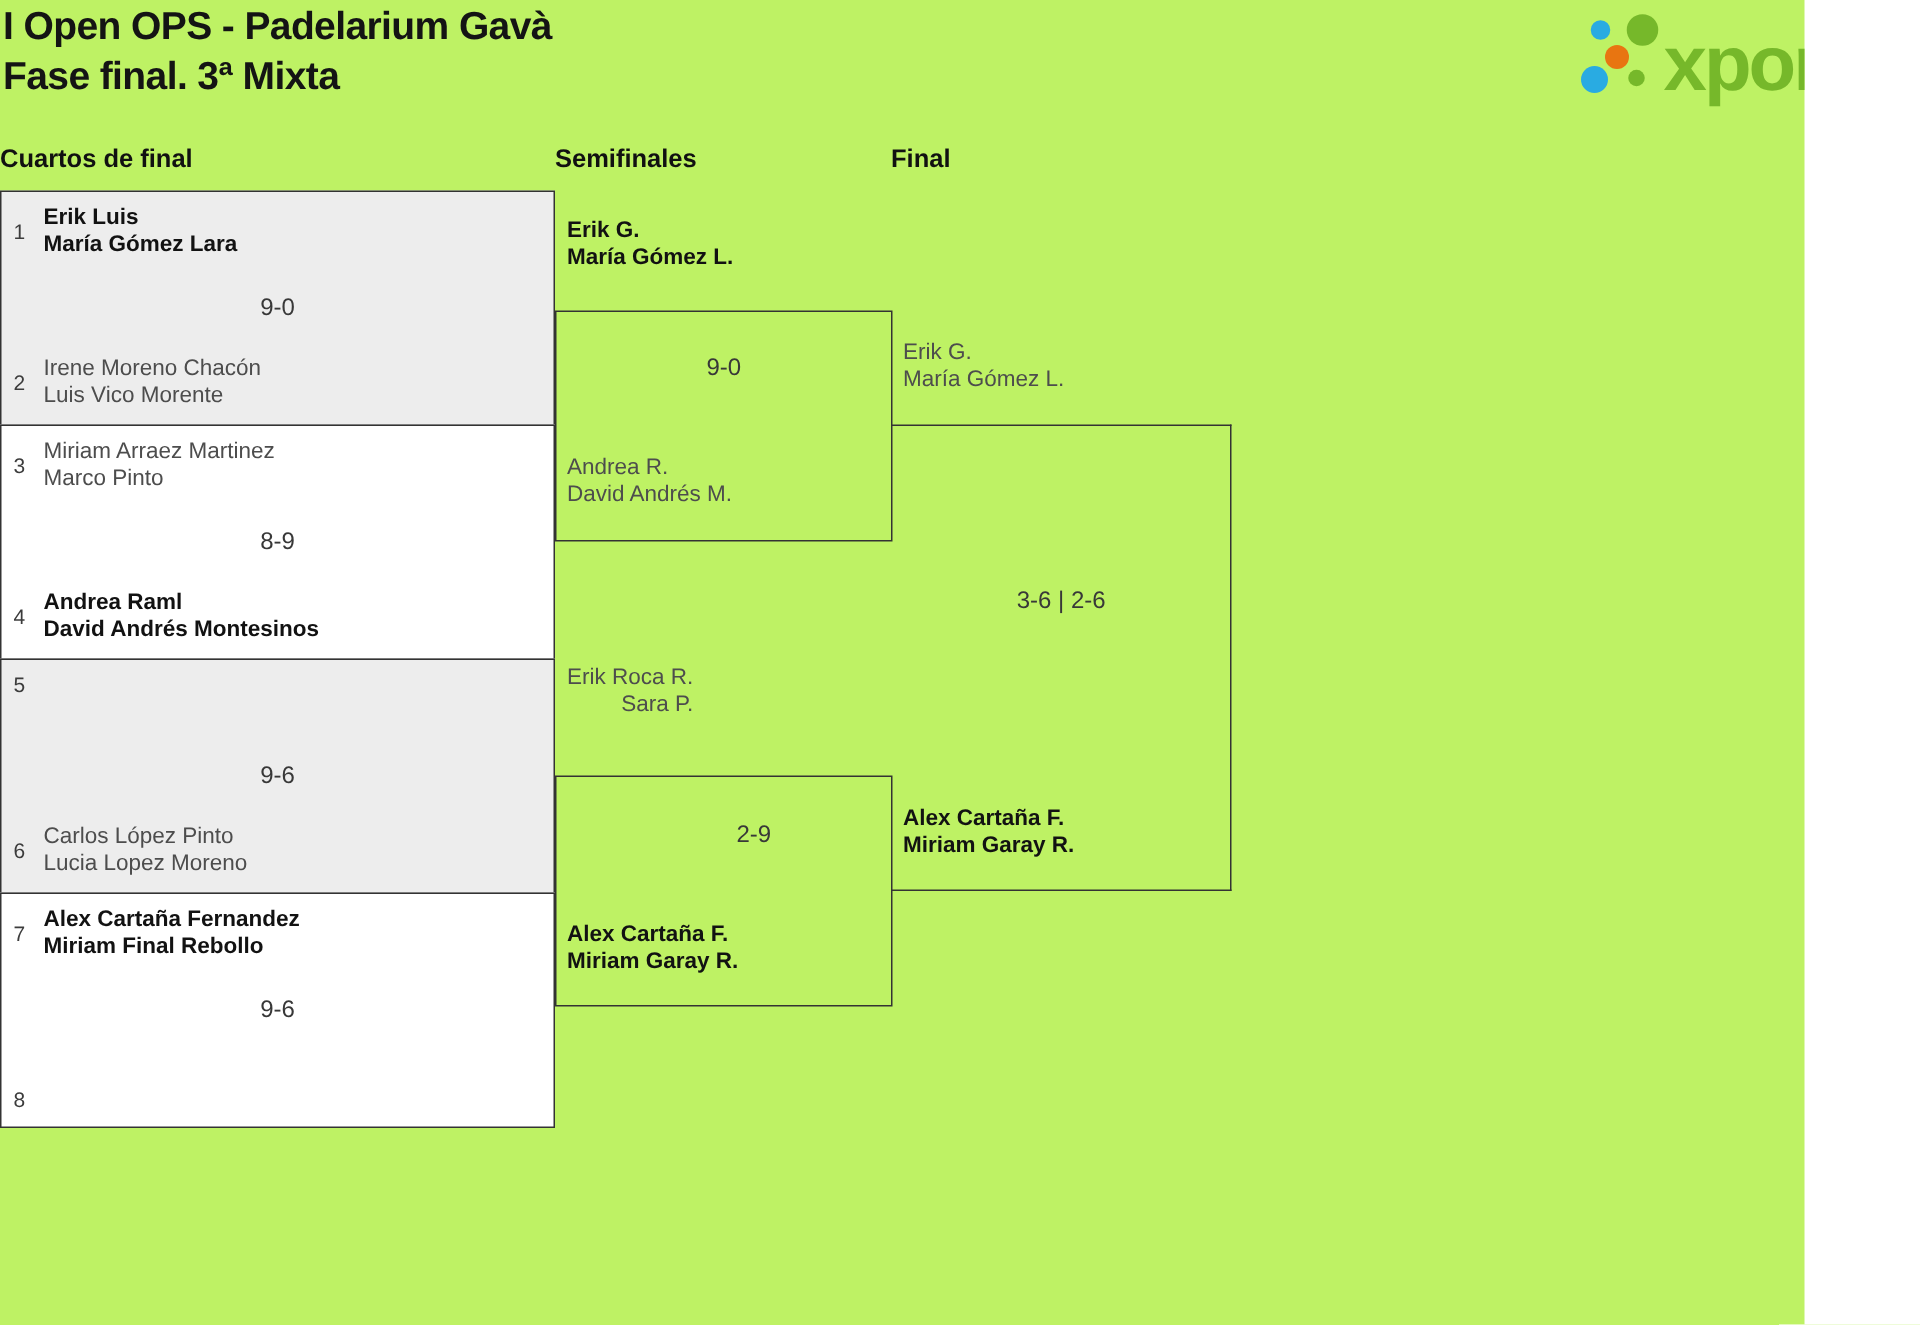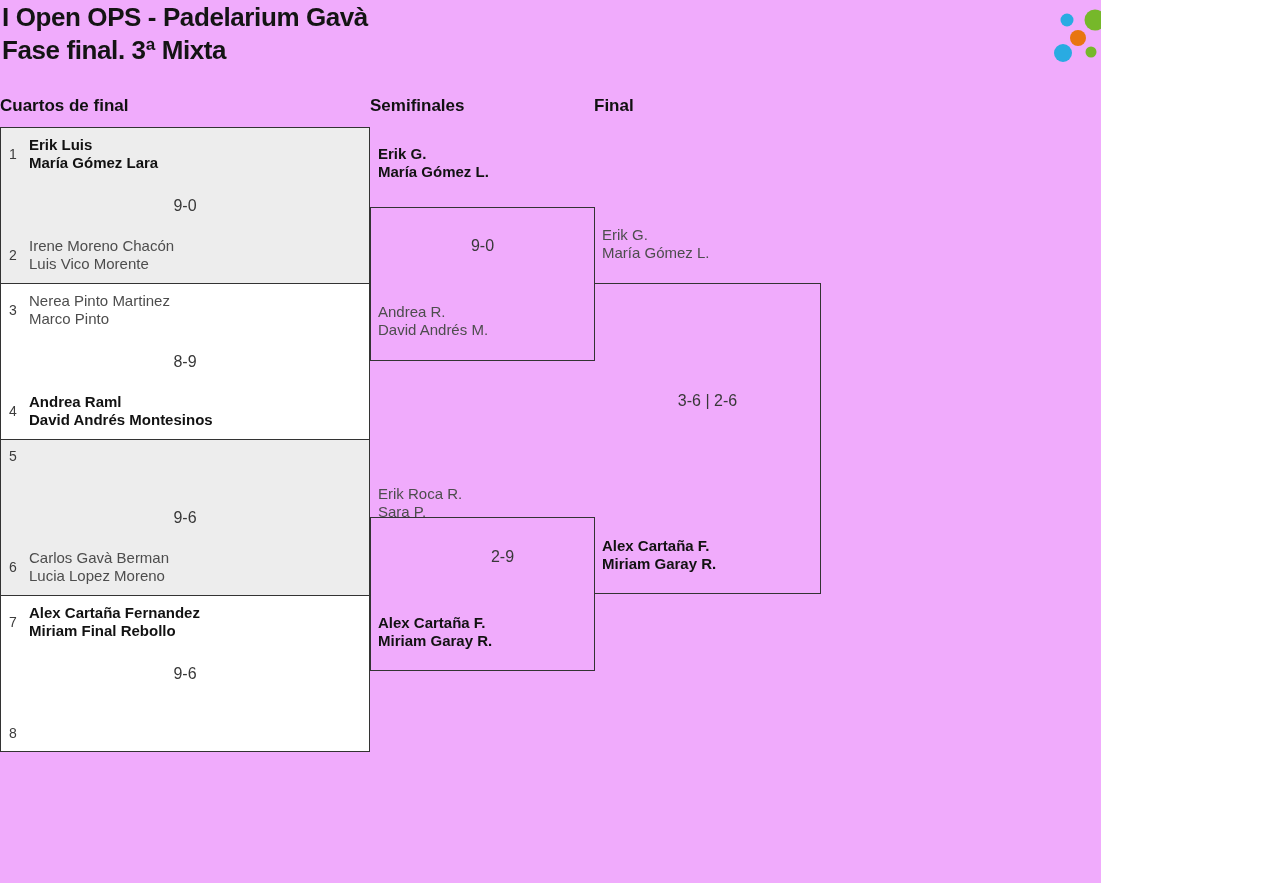--- a/index.html
+++ b/index.html
@@ -1,16 +1,16 @@
 <!DOCTYPE html>
 <html><head>
 <meta charset="utf-8">
 <style>
   html,body{margin:0;padding:0;background:#fff;}
-  .page{position:relative;width:1101px;height:883px;background:#f0abfc;
+  .page{position:relative;width:1203px;height:883px;background:#bef264;
         font-family:"Liberation Sans",sans-serif;color:#151515;overflow:hidden;}
 
   
   .titles{position:absolute;left:2px;top:1px;font-weight:700;font-size:26px;
           line-height:33px;letter-spacing:-0.4px;color:#141414;white-space:nowrap;}
   .logo{position:absolute;left:1040px;top:0;width:240px;height:80px;}
 
   
   .round-label{position:absolute;top:96px;font-weight:700;font-size:17px;
                color:#111;}
@@ -37,21 +37,21 @@
   
   .sf-box{position:absolute;left:370px;width:225px;height:154px;
           border:1px solid #333;box-sizing:border-box;}
   .sf-0{top:207px}.sf-1{top:517px}
   .final-box{position:absolute;left:594px;top:283px;width:227px;height:311px;
              border:1px solid #333;border-left:none;box-sizing:border-box;}
 
   .float-team{position:absolute;font-size:15px;line-height:18px;white-space:nowrap;}
   .ft-sf1-top{left:378px;top:145px;}
   .ft-sf1-bottom{left:378px;top:303px;}
-  .ft-sf2-top{left:378px;top:485px;}
+  .ft-sf2-top{left:378px;top:443px;text-align:right;}
   .ft-sf2-bottom{left:378px;top:614px;}
   .ft-f-top{left:602px;top:226px;}
   .ft-f-bottom{left:602px;top:537px;}
 
   .float-score{position:absolute;text-align:center;}
   .fs-sf1{left:370px;width:225px;top:237px;}
   .fs-sf2{left:390px;width:225px;top:548px;}
   .fs-f{left:594px;width:227px;top:392px;}
 </style>
 </head>
@@ -92,21 +92,21 @@
         <div>Irene Moreno Chacón</div>
         <div>Luis Vico Morente</div>
       </div>
     </div>
   </div>
 
   <div class="qf qf-1">
     <div class="team-row pos-top">
       <div class="seed">3</div>
       <div class="team loser">
-        <div>Nerea Pinto Martinez</div>
+        <div>Miriam Arraez Martinez</div>
         <div>Marco Pinto</div>
       </div>
     </div>
     <div class="score">8-9</div>
     <div class="team-row pos-bottom">
       <div class="seed">4</div>
       <div class="team winner">
         <div>Andrea Raml</div>
         <div>David Andrés Montesinos</div>
       </div>
@@ -114,21 +114,21 @@
   </div>
 
   <div class="qf qf-2 shade">
     <div class="team-row pos-top">
       <div class="seed">5</div>
     </div>
     <div class="score">9-6</div>
     <div class="team-row pos-bottom">
       <div class="seed">6</div>
       <div class="team loser">
-        <div>Carlos Gavà Berman</div>
+        <div>Carlos López Pinto</div>
         <div>Lucia Lopez Moreno</div>
       </div>
     </div>
   </div>
 
   <div class="qf qf-3">
     <div class="team-row pos-top">
       <div class="seed">7</div>
       <div class="team winner">
         <div>Alex Cartaña Fernandez</div>

